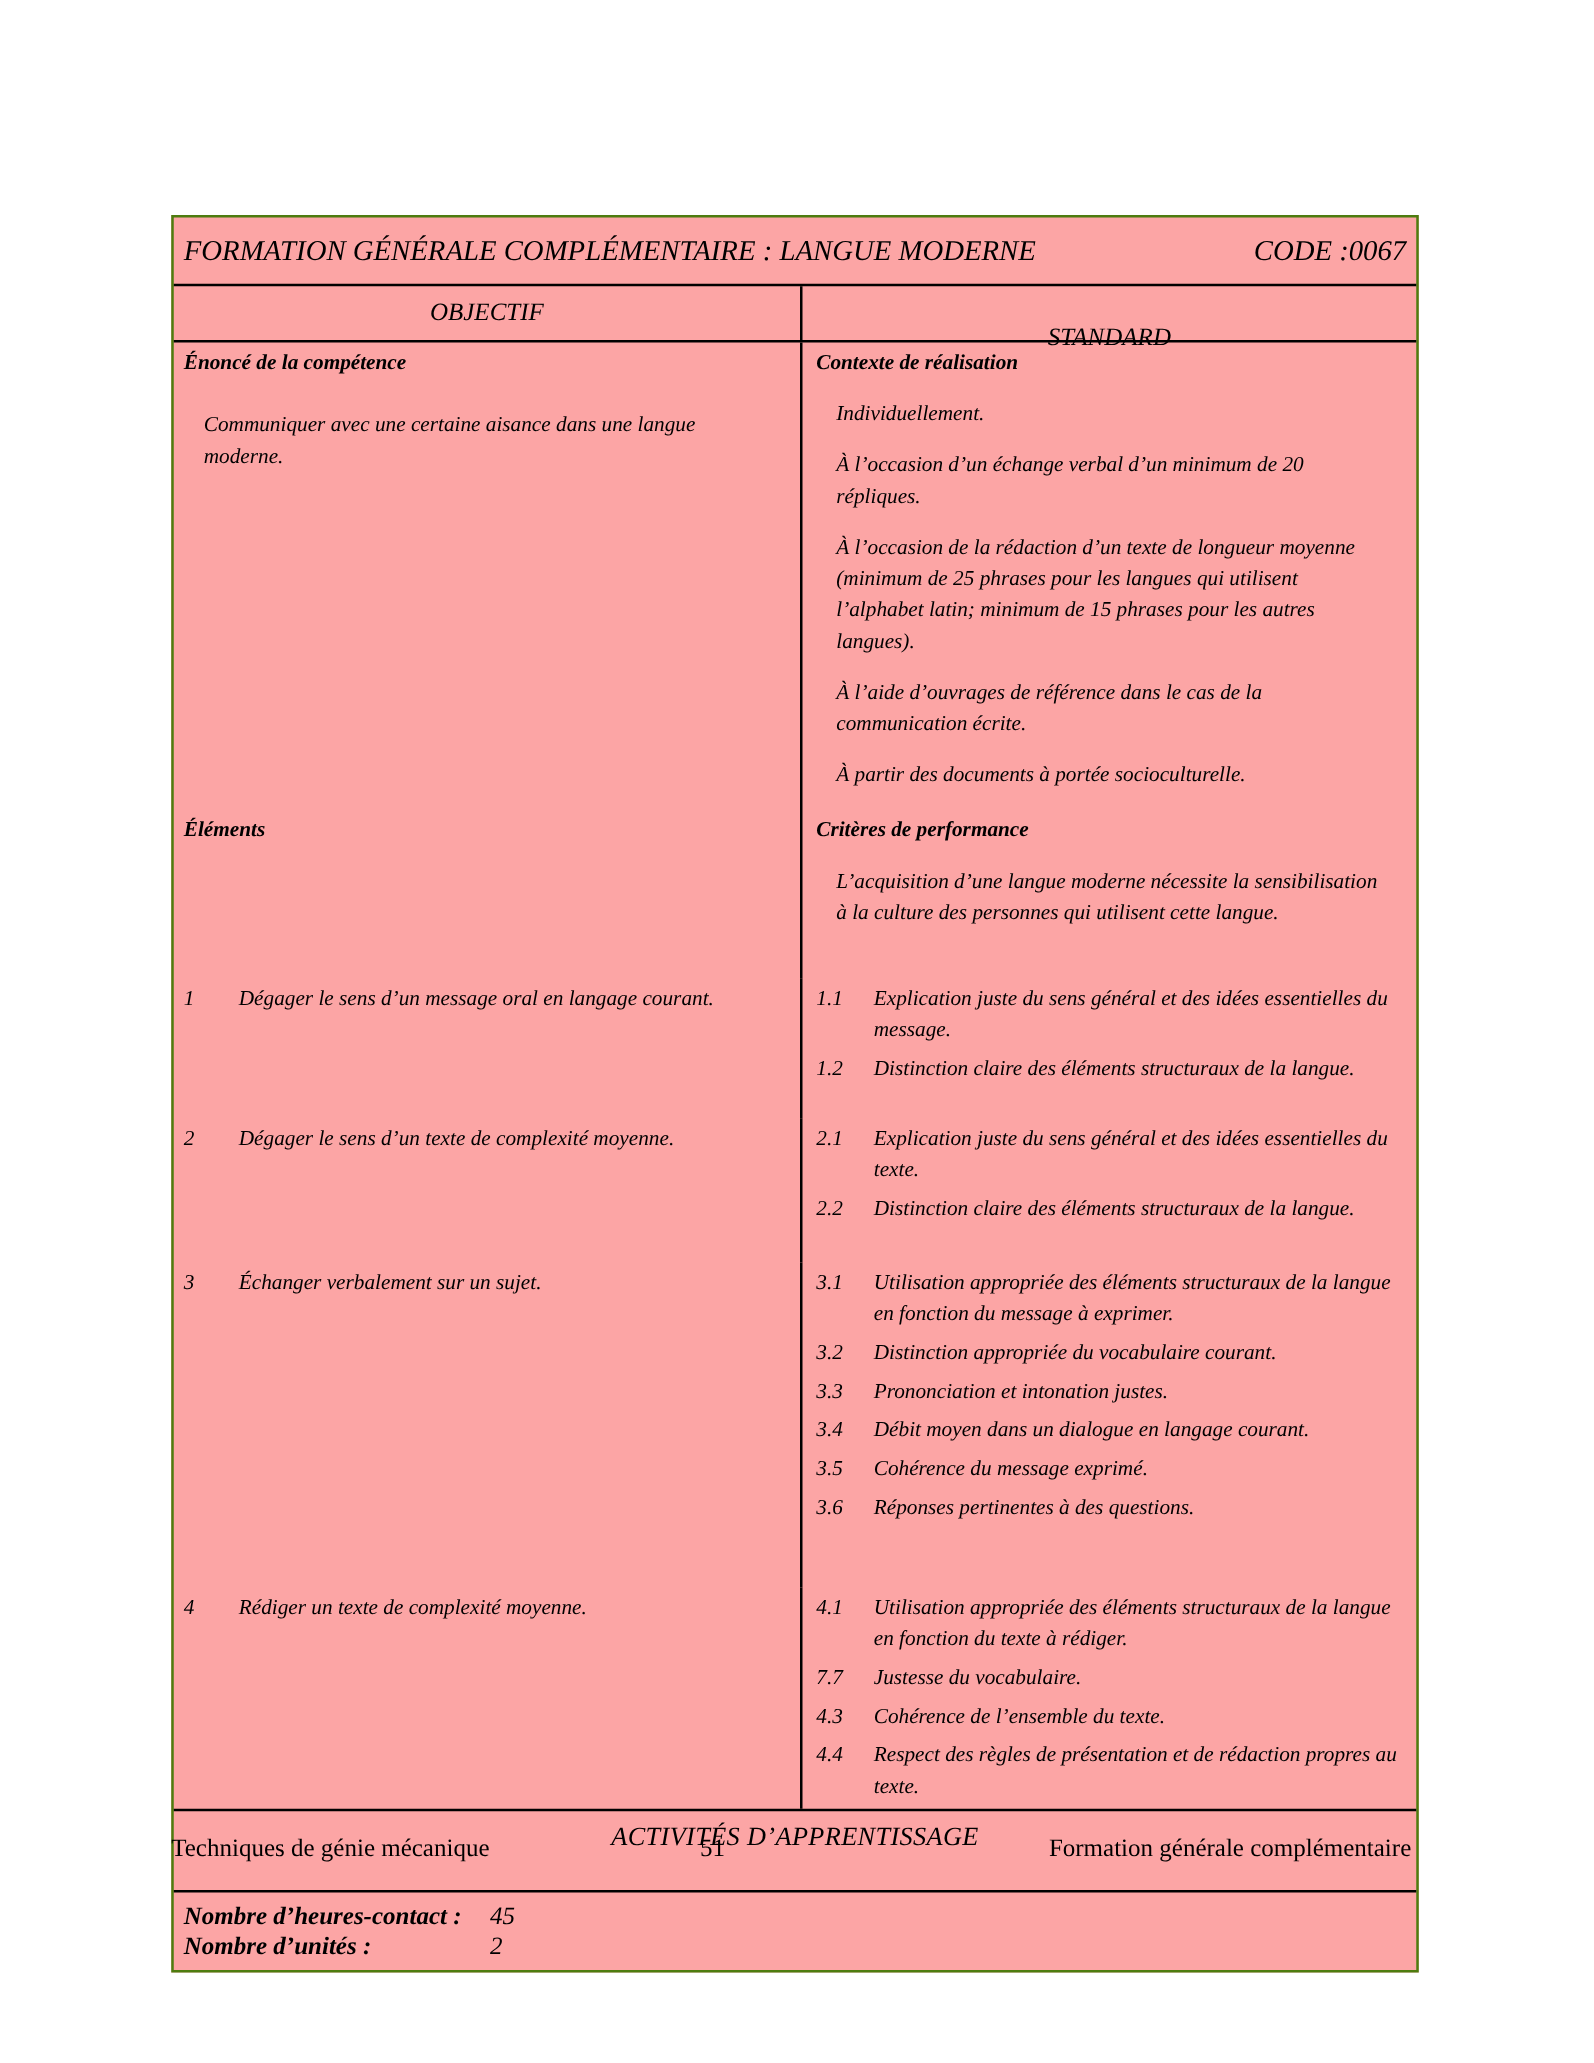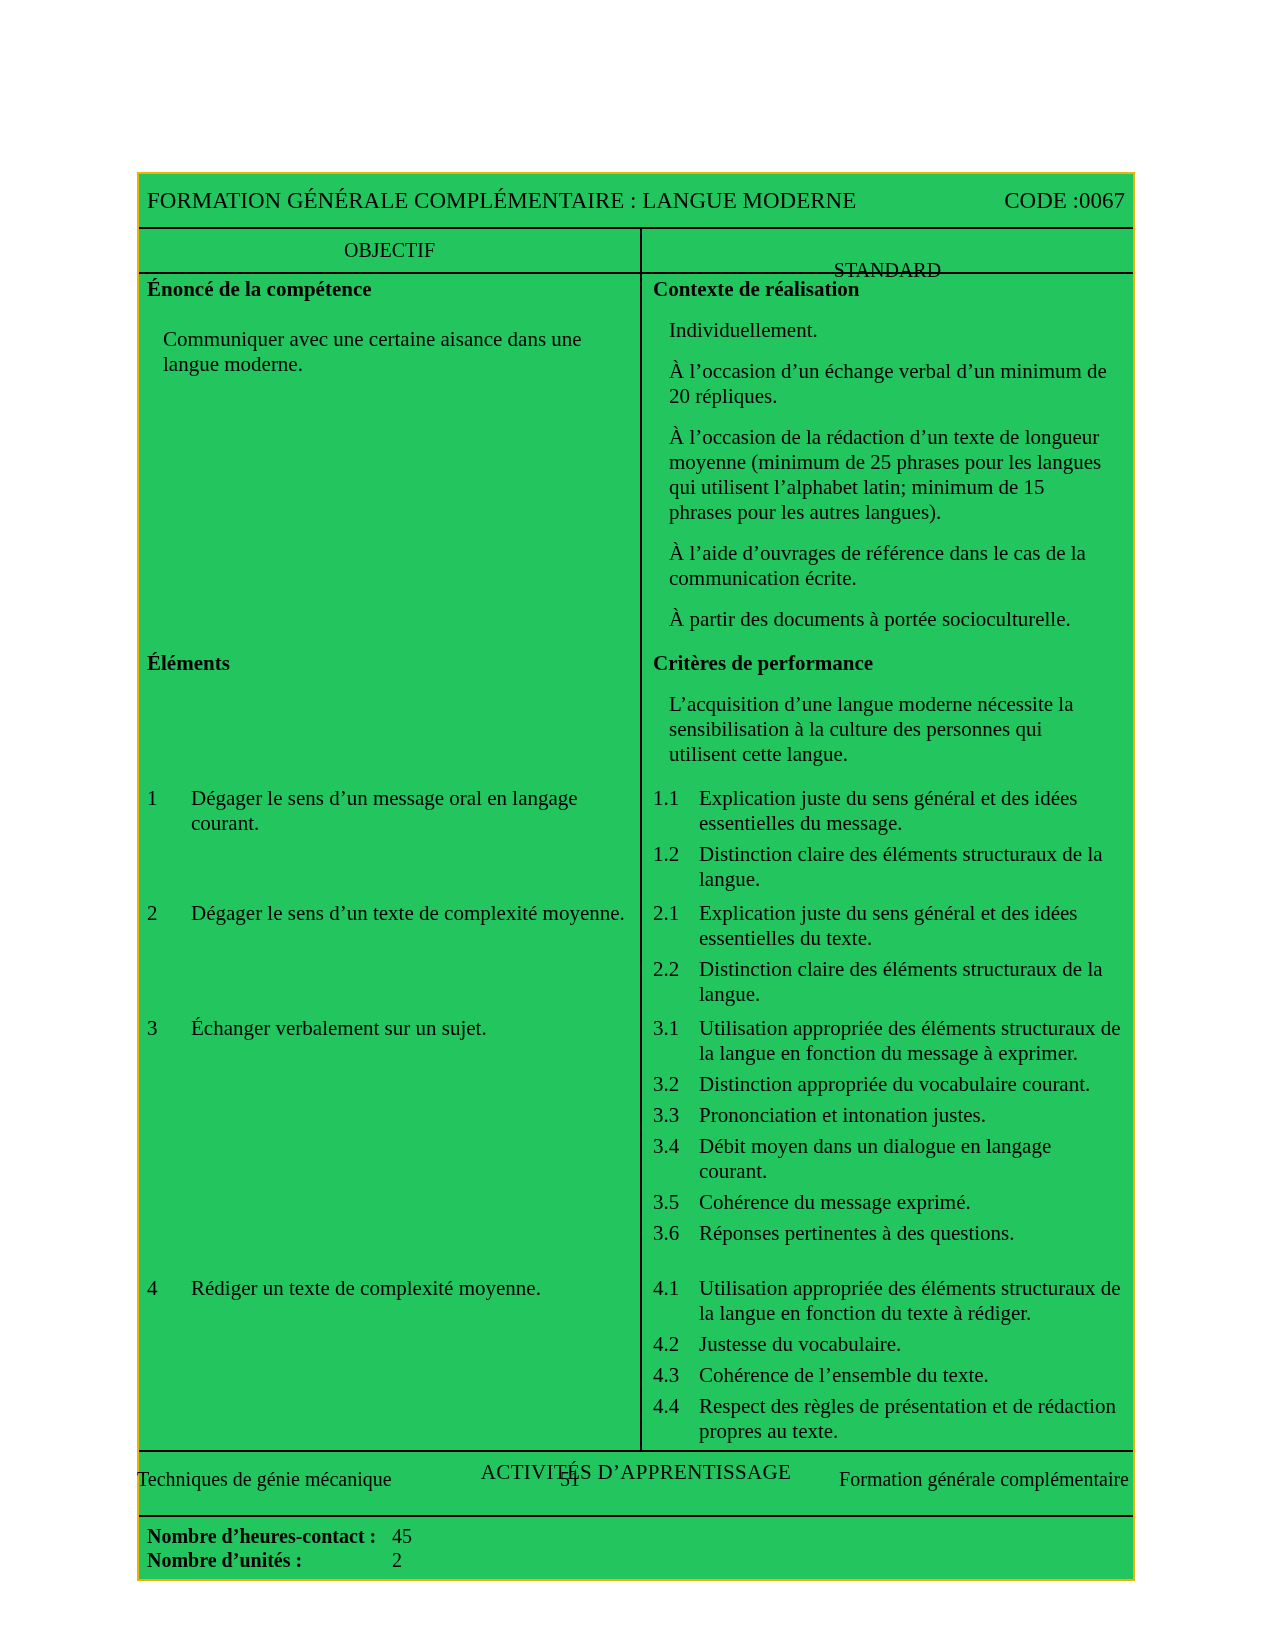--- a/index.html
+++ b/index.html
@@ -4,40 +4,40 @@
 <style>
   html,body{margin:0;padding:0;}
   body{
     width:1275px;height:1650px;position:relative;
     background:#ffffff;color:#000000;
     font-family:"Liberation Serif","DejaVu Serif",serif;
     -webkit-font-smoothing:antialiased;
   }
   .doc-table{
     position:absolute;left:137px;top:172px;width:998px;
-    border:2px solid #eab308;box-sizing:border-box;background:#22c55e;
+    border:2px solid #4d7c0f;box-sizing:border-box;background:#fca5a5;font-style:italic;
   }
   .title-row{
     display:flex;justify-content:space-between;align-items:center;
     height:53px;padding:0 8px 0 8px;box-sizing:border-box;
     font-size:23px;white-space:nowrap;
   }
   .col-head-row{
     display:flex;height:45px;border-top:2px solid #000;box-sizing:border-box;
     font-size:20px;
   }
   .col-head-row .lcol{
     width:503px;flex:none;border-right:2px solid #000;box-sizing:border-box;
     display:flex;align-items:center;justify-content:center;
   }
   .col-head-row .rcol{flex:1;display:flex;align-items:center;justify-content:center;margin-top:40px;}
   .content-grid{
     display:grid;grid-template-columns:503px 1fr;
     border-top:2px solid #000;
-    font-size:21px;line-height:25px;
+    font-size:17px;line-height:25px;
   }
   .lcell{border-right:2px solid #000;box-sizing:border-box;padding:3px 8px 0 8px;}
   .rcell{box-sizing:border-box;padding:3px 10px 0 11px;}
   .rA{min-height:300px;} .rB{min-height:135px;}
   .r1{min-height:112px;} .r2{min-height:115px;}
   .r3{min-height:260px;} .r4{min-height:158px;}
   .bold{font-weight:bold;}
   p{margin:16px;}
   .gap-top{margin-top:25px;}
   .el-item{display:flex;}
@@ -175,21 +175,21 @@
         <span class="el-num">4</span>
         <span class="el-text">Rédiger un texte de complexité moyenne.</span>
       </div>
     </div>
     <div class="rcell r4">
       <div class="cr-item">
         <span class="cr-num">4.1</span>
         <span class="cr-text">Utilisation appropriée des éléments structuraux de la langue en fonction du texte à rédiger.</span>
       </div>
       <div class="cr-item">
-        <span class="cr-num">4.2</span>
+        <span class="cr-num">7.7</span>
         <span class="cr-text">Justesse du vocabulaire.</span>
       </div>
       <div class="cr-item">
         <span class="cr-num">4.3</span>
         <span class="cr-text">Cohérence de l’ensemble du texte.</span>
       </div>
       <div class="cr-item">
         <span class="cr-num">4.4</span>
         <span class="cr-text">Respect des règles de présentation et de rédaction propres au texte.</span>
       </div>

